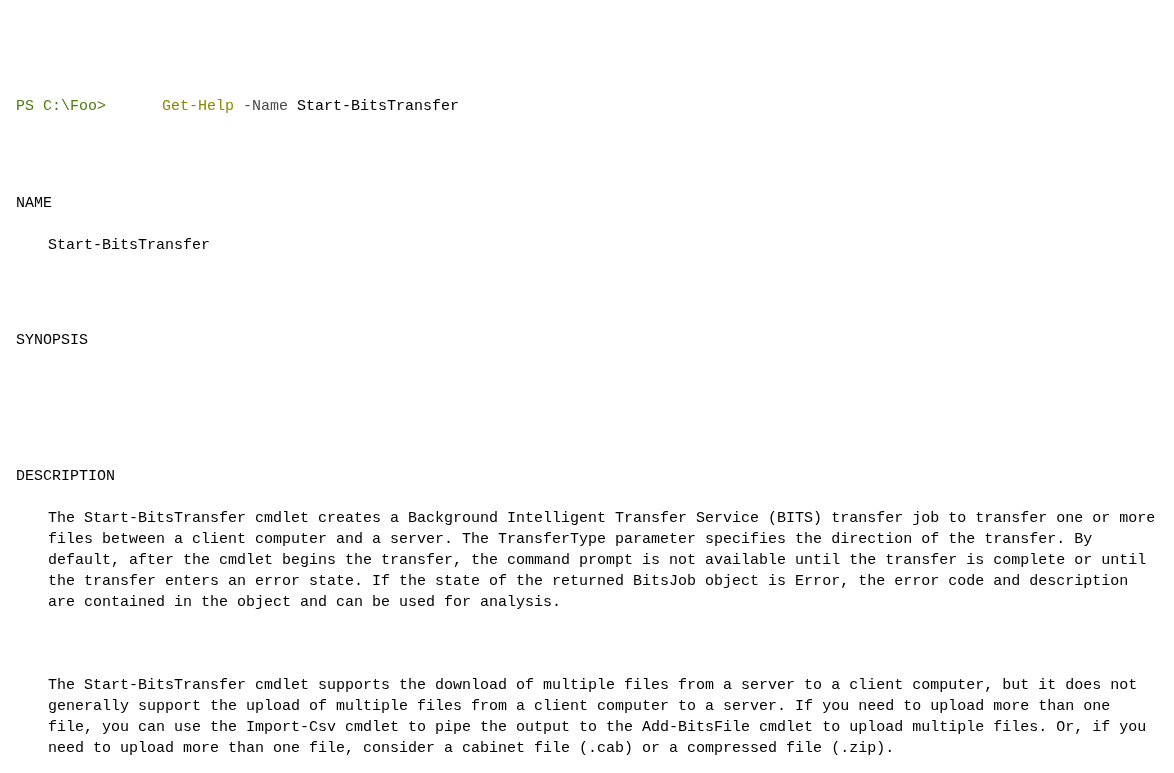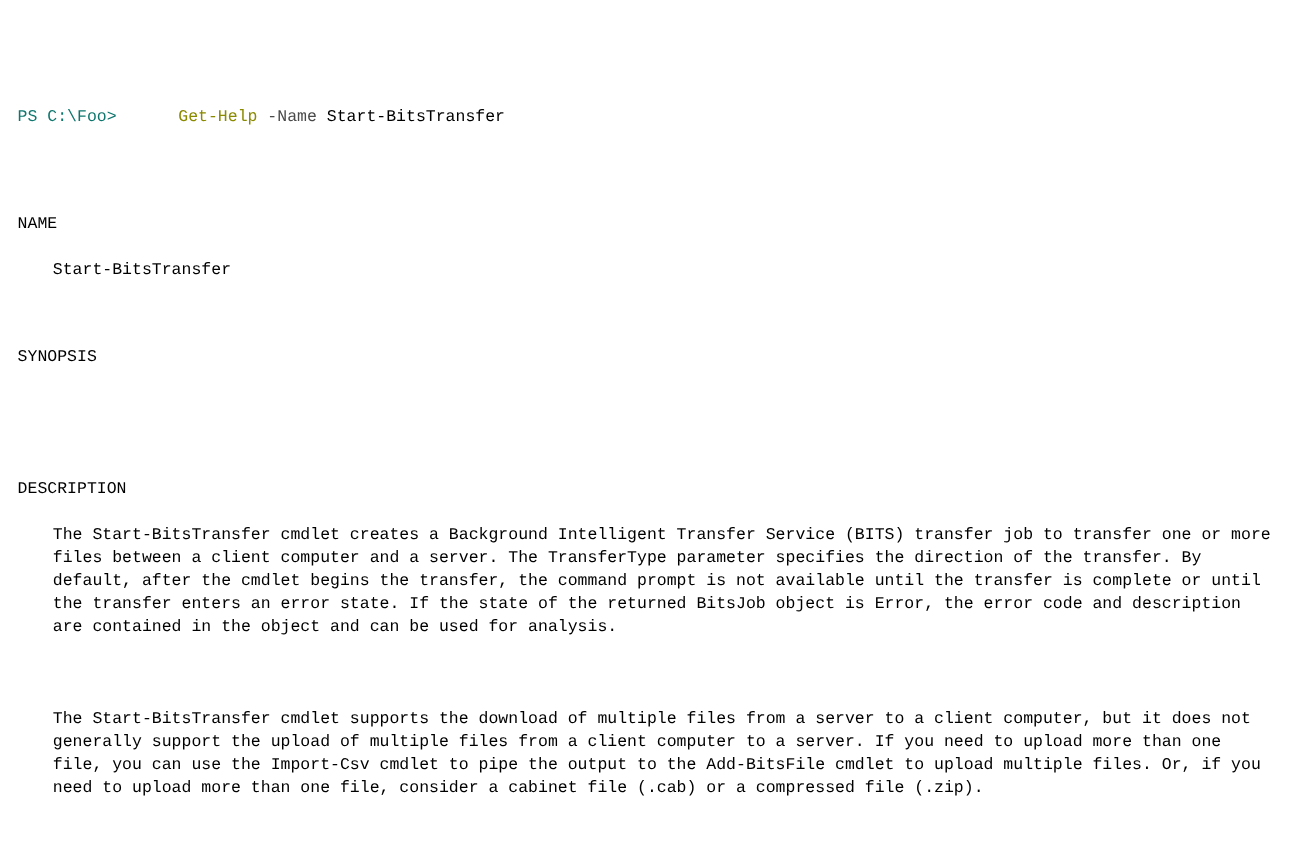--- a/index.html
+++ b/index.html
@@ -8,26 +8,26 @@
       color: #000;
       background: #fff;
       margin: 0;
       padding: 12px 16px;
       line-height: 1.4;
       white-space: pre-wrap;
     }
     .prompt-line {
       margin-bottom: 0;
     }
-    .prompt-ps { color: #0f766e; }
+    .prompt-ps { color: #4d7c0f; }
     .cmdlet { color: #8a8a00; margin-left: 47px; }
     .parameter { color: #4a4a4a; }
     .arg { color: #000; }
     .section-heading {
-      margin-top: 16px;
+      margin-top: 32px;
       color: #000;
     }
     .section-heading.first {
       margin-top: 34px;
     }
     .indented {
       padding-left: 32px;
     }
     .paragraph {
       margin: 0;

